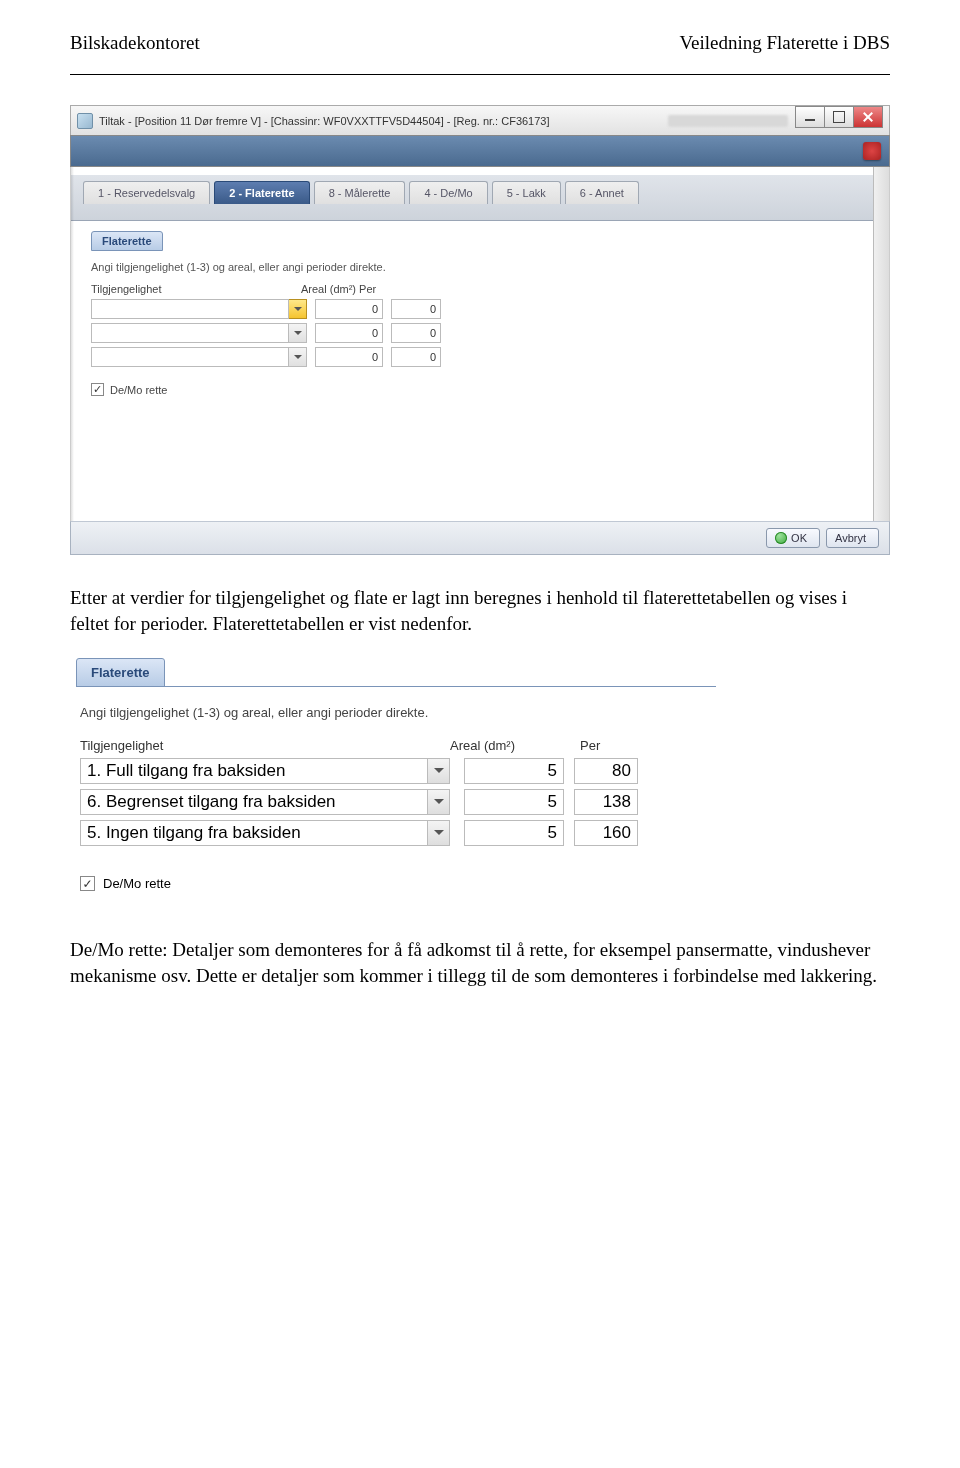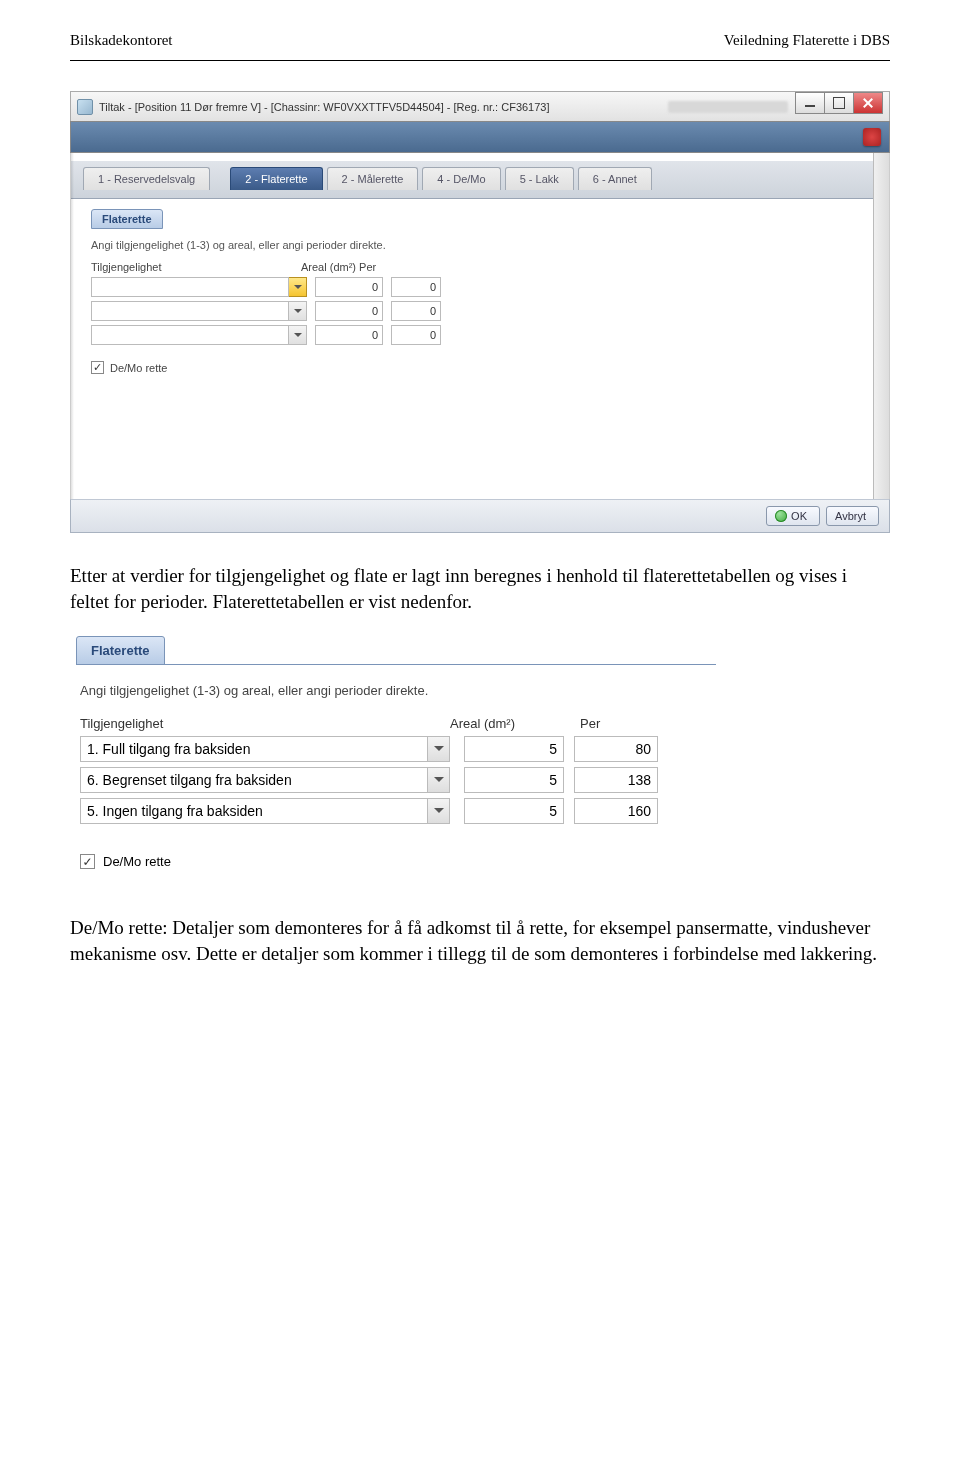--- a/index.html
+++ b/index.html
@@ -1,18 +1,18 @@
 <!DOCTYPE html>
 <html><head>
 <meta charset="utf-8">
 <style>
   * { box-sizing: border-box; margin: 0; padding: 0; }
   body { font-family: "Times New Roman", serif; background: #fff; width: 960px; margin: 0 auto; color: #000; }
   .page { padding: 32px 70px 40px 70px; }
-  .header-row { display: flex; justify-content: space-between; font-size: 15px; border-bottom: 1px solid #000; padding-bottom: 11px; margin-bottom: 30px; }
+  .header-row { display: flex; justify-content: space-between; font-size: 19px; border-bottom: 1px solid #000; padding-bottom: 20px; margin-bottom: 30px; }
   h1 { font-size: 22px; font-weight: normal; margin-bottom: 22px; }
   .para { font-size: 19px; line-height: 1.35; margin-bottom: 22px; }
 
   
   .app-window { width: 820px; margin: 0 0 30px 0; font-family: Tahoma, Verdana, sans-serif; font-size: 11px; color: #333; position: relative; }
   .titlebar { background: linear-gradient(#f7f7f7,#e2e2e2); border: 1px solid #aaa; border-bottom: none; display: flex; align-items: center; height: 30px; padding: 0 6px; }
   .titlebar-icon { width: 16px; height: 16px; background: linear-gradient(135deg,#c8e0f0,#98b8d0); border: 1px solid #7090a8; margin-right: 6px; border-radius: 2px; }
   .titlebar-text { font-size: 11px; color: #333; flex: 1; white-space: nowrap; overflow: hidden; }
   .titlebar-right { display: flex; align-items: stretch; height: 100%; gap: 0; }
   .win-btn { width: 30px; height: 22px; border: 1px solid #888; background: linear-gradient(#fff,#ddd); display: flex; align-items: center; justify-content: center; margin-left: -1px; }
@@ -26,23 +26,23 @@
   .blurred { width: 120px; height: 12px; background: #d8d8d8; border-radius: 2px; margin-right: 8px; filter: blur(1px); }
 
   .toolbar { background: linear-gradient(#6b8bb0,#4a6a8f); border: 1px solid #888; height: 32px; position: relative; }
   .toolbar-icon { position: absolute; right: 8px; top: 6px; width: 18px; height: 18px; background: radial-gradient(circle,#d44,#a22); border-radius: 3px; box-shadow: 0 1px 2px rgba(0,0,0,.4); }
 
   .content-wrap { border-left: 1px solid #ccc; border-right: 1px solid #ccc; background: #fff; position: relative; padding: 8px 0 0 0; }
   .edge-shadow { position: absolute; top: 0; bottom: 0; width: 3px; background: linear-gradient(90deg,rgba(0,0,0,.12),transparent); }
   .edge-shadow.right { right: 0; background: linear-gradient(-90deg,rgba(0,0,0,.12),transparent); }
   .scroll-v { position: absolute; right: 0; top: 0; bottom: 0; width: 16px; background: linear-gradient(90deg,#f0f0f0,#ddd); border-left: 1px solid #bbb; }
 
-  .nav-tabs { display: flex; gap: 4px; padding: 6px 12px 8px 12px; background: linear-gradient(#e0e4ea,#cdd3db); border-bottom: 1px solid #9aa5b5; }
+  .nav-tabs { display: flex; gap: 4px; padding: 6px 12px 16px 12px; background: linear-gradient(#e0e4ea,#cdd3db); border-bottom: 1px solid #9aa5b5; }
   .nav-tab { padding: 5px 14px; background: linear-gradient(#efefef,#e0e0e0); border: 1px solid #a0a8b3; border-bottom: none; border-radius: 3px 3px 0 0; font-size: 11px; color: #556; cursor: pointer; }
-  .nav-tab.active { background: linear-gradient(#5d7db0,#3a5a88); color: #fff; font-weight: normal; border-color: #2a4a78; margin-left: 16px; }
+  .nav-tab.active { background: linear-gradient(#5d7db0,#3a5a88); color: #fff; font-weight: bold; border-color: #2a4a78; }
 
   .panel { padding: 10px 20px 12px 20px; min-height: 300px; position: relative; }
   .panel-label { display: inline-block; background: linear-gradient(#dbe6f6,#b8cce6); border: 1px solid #7a94b8; border-radius: 3px 3px 0 0; padding: 3px 10px; font-size: 11px; font-weight: bold; color: #2a4a7a; }
   .panel-instr { font-size: 11px; color: #555; margin: 10px 0 10px 0; }
   .grid-head { display: flex; font-size: 11px; color: #444; }
   .col-tilg { width: 210px; }
   .col-areal { width: 90px; text-align: left; }
   .grid-row { display: flex; margin-top: 4px; }
   .field { height: 20px; border: 1px solid #bbb; background: #fff; font-size: 11px; padding: 2px 4px; display: flex; align-items: center; justify-content: flex-end; }
   .field.tilg { width: 198px; justify-content: flex-start; margin-right: 0; position: relative; }
@@ -62,26 +62,26 @@
   
   .zoom-panel { width: 640px; margin: 0 0 38px 6px; font-family: Tahoma, Verdana, sans-serif; font-size: 12px; }
   .zoom-head { display: inline-block; background: linear-gradient(#dbe6f6,#b8cce6); border: 1px solid #7a94b8; border-radius: 3px 3px 0 0; padding: 6px 14px; font-size: 13px; font-weight: bold; color: #2a4a7a; }
   .zoom-body { border-top: 1px solid #7a94b8; margin-top: -1px; padding: 18px 4px 8px 4px; }
   .zoom-instr { font-size: 13px; color: #444; margin-bottom: 18px; }
   .zoom-cols { display: flex; font-size: 13px; color: #333; margin-bottom: 4px; }
   .zcol-tilg { width: 370px; }
   .zcol-areal { width: 130px; }
   .zcol-per { width: 100px; }
   .zoom-row { display: flex; margin-top: 5px; }
-  .zfield { height: 26px; border: 1px solid #bbb; background: #fff; font-size: 14px; padding: 3px 6px; display: flex; align-items: center; }
+  .zfield { height: 26px; border: 1px solid #bbb; background: #fff; font-size: 17px; padding: 3px 6px; display: flex; align-items: center; }
   .zfield.tilg { width: 348px; justify-content: flex-start; }
   .zdd { width: 22px; height: 26px; background: linear-gradient(#f4f4f4,#dedede); border: 1px solid #bbb; border-left: none; display: flex; align-items: center; justify-content: center; }
   .zdd::after { content:""; border: 5px solid transparent; border-top-color: #555; margin-top: 4px; }
   .zfield.num { width: 100px; margin-left: 14px; justify-content: flex-end; }
-  .zfield.num2 { width: 84px; margin-left: 10px; justify-content: flex-end; }
+  .zfield.num2 { width: 64px; margin-left: 10px; justify-content: flex-end; }
   .zoom-chk { display: flex; align-items: center; gap: 8px; margin-top: 30px; font-size: 13px; }
   .zchk { width: 15px; height: 15px; border: 1px solid #888; background: #fff; display: flex; align-items: center; justify-content: center; }
   .zchk.checked::after { content:"✓"; font-size: 12px; color: #333; line-height: 1; }
 </style>
 </head>
 <body>
 
 <div class="page">
 
   <div class="header-row">
@@ -104,21 +104,21 @@
     </div>
     <div class="toolbar">
       <div class="toolbar-icon"></div>
     </div>
     <div class="content-wrap">
       <div class="edge-shadow"></div>
       <div class="edge-shadow right"></div>
       <div class="nav-tabs">
         <div class="nav-tab">1 - Reservedelsvalg</div>
         <div class="nav-tab active">2 - Flaterette</div>
-        <div class="nav-tab">2 - Målerette</div>
+        <div class="nav-tab">8 - Målerette</div>
         <div class="nav-tab">4 - De/Mo</div>
         <div class="nav-tab">5 - Lakk</div>
         <div class="nav-tab">6 - Annet</div>
       </div>
       <div class="panel">
         <span class="panel-label">Flaterette</span>
         <div class="panel-instr">Angi tilgjengelighet (1-3) og areal, eller angi perioder direkte.</div>
         <div class="grid-head">
           <div class="col-tilg">Tilgjengelighet</div>
           <div class="col-areal">Areal (dm²) Per</div>

